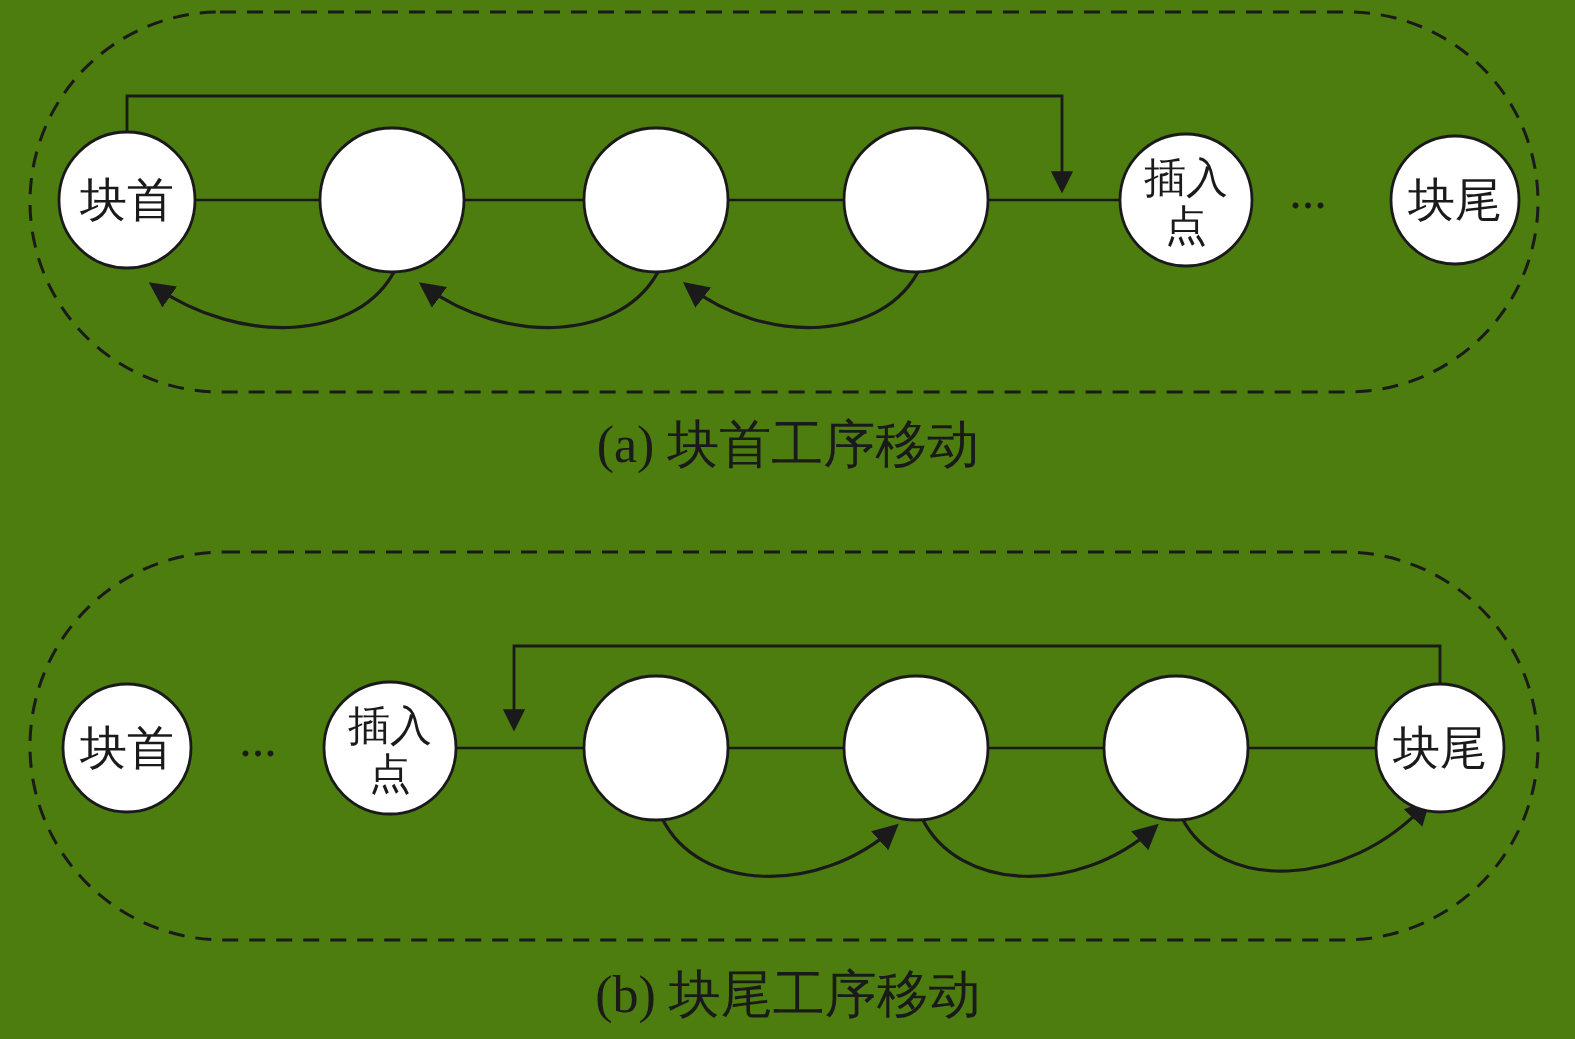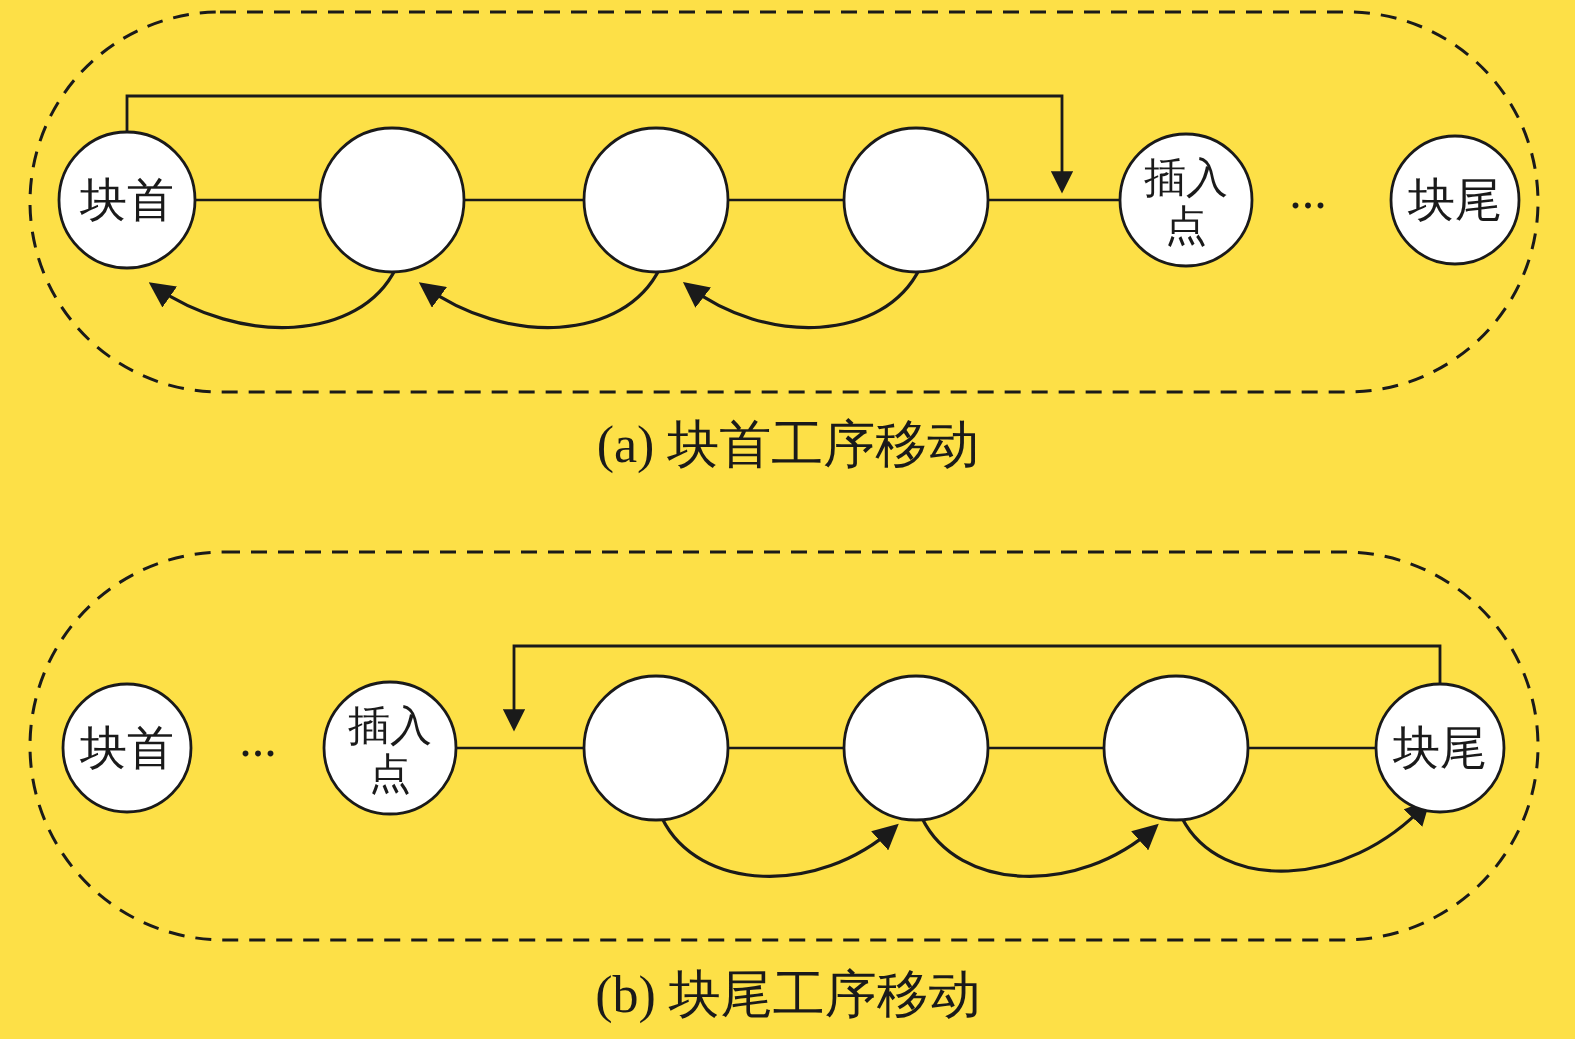--- a/index.html
+++ b/index.html
@@ -4,21 +4,21 @@
 <style>
   html, body {
     margin: 0;
     padding: 0;
     background: #ffffff;
   }
   .stage {
     width: 1575px;
     height: 1039px;
     position: relative;
-    background: #fde047;
+    background: #4d7c0f;
     font-family: "Liberation Serif", "DejaVu Serif", serif;
   }
   svg { display: block; }
   .capsule {
     fill: none;
     stroke: #1a1a1a;
     stroke-width: 3;
     stroke-dasharray: 16 11;
   }
   .node {

